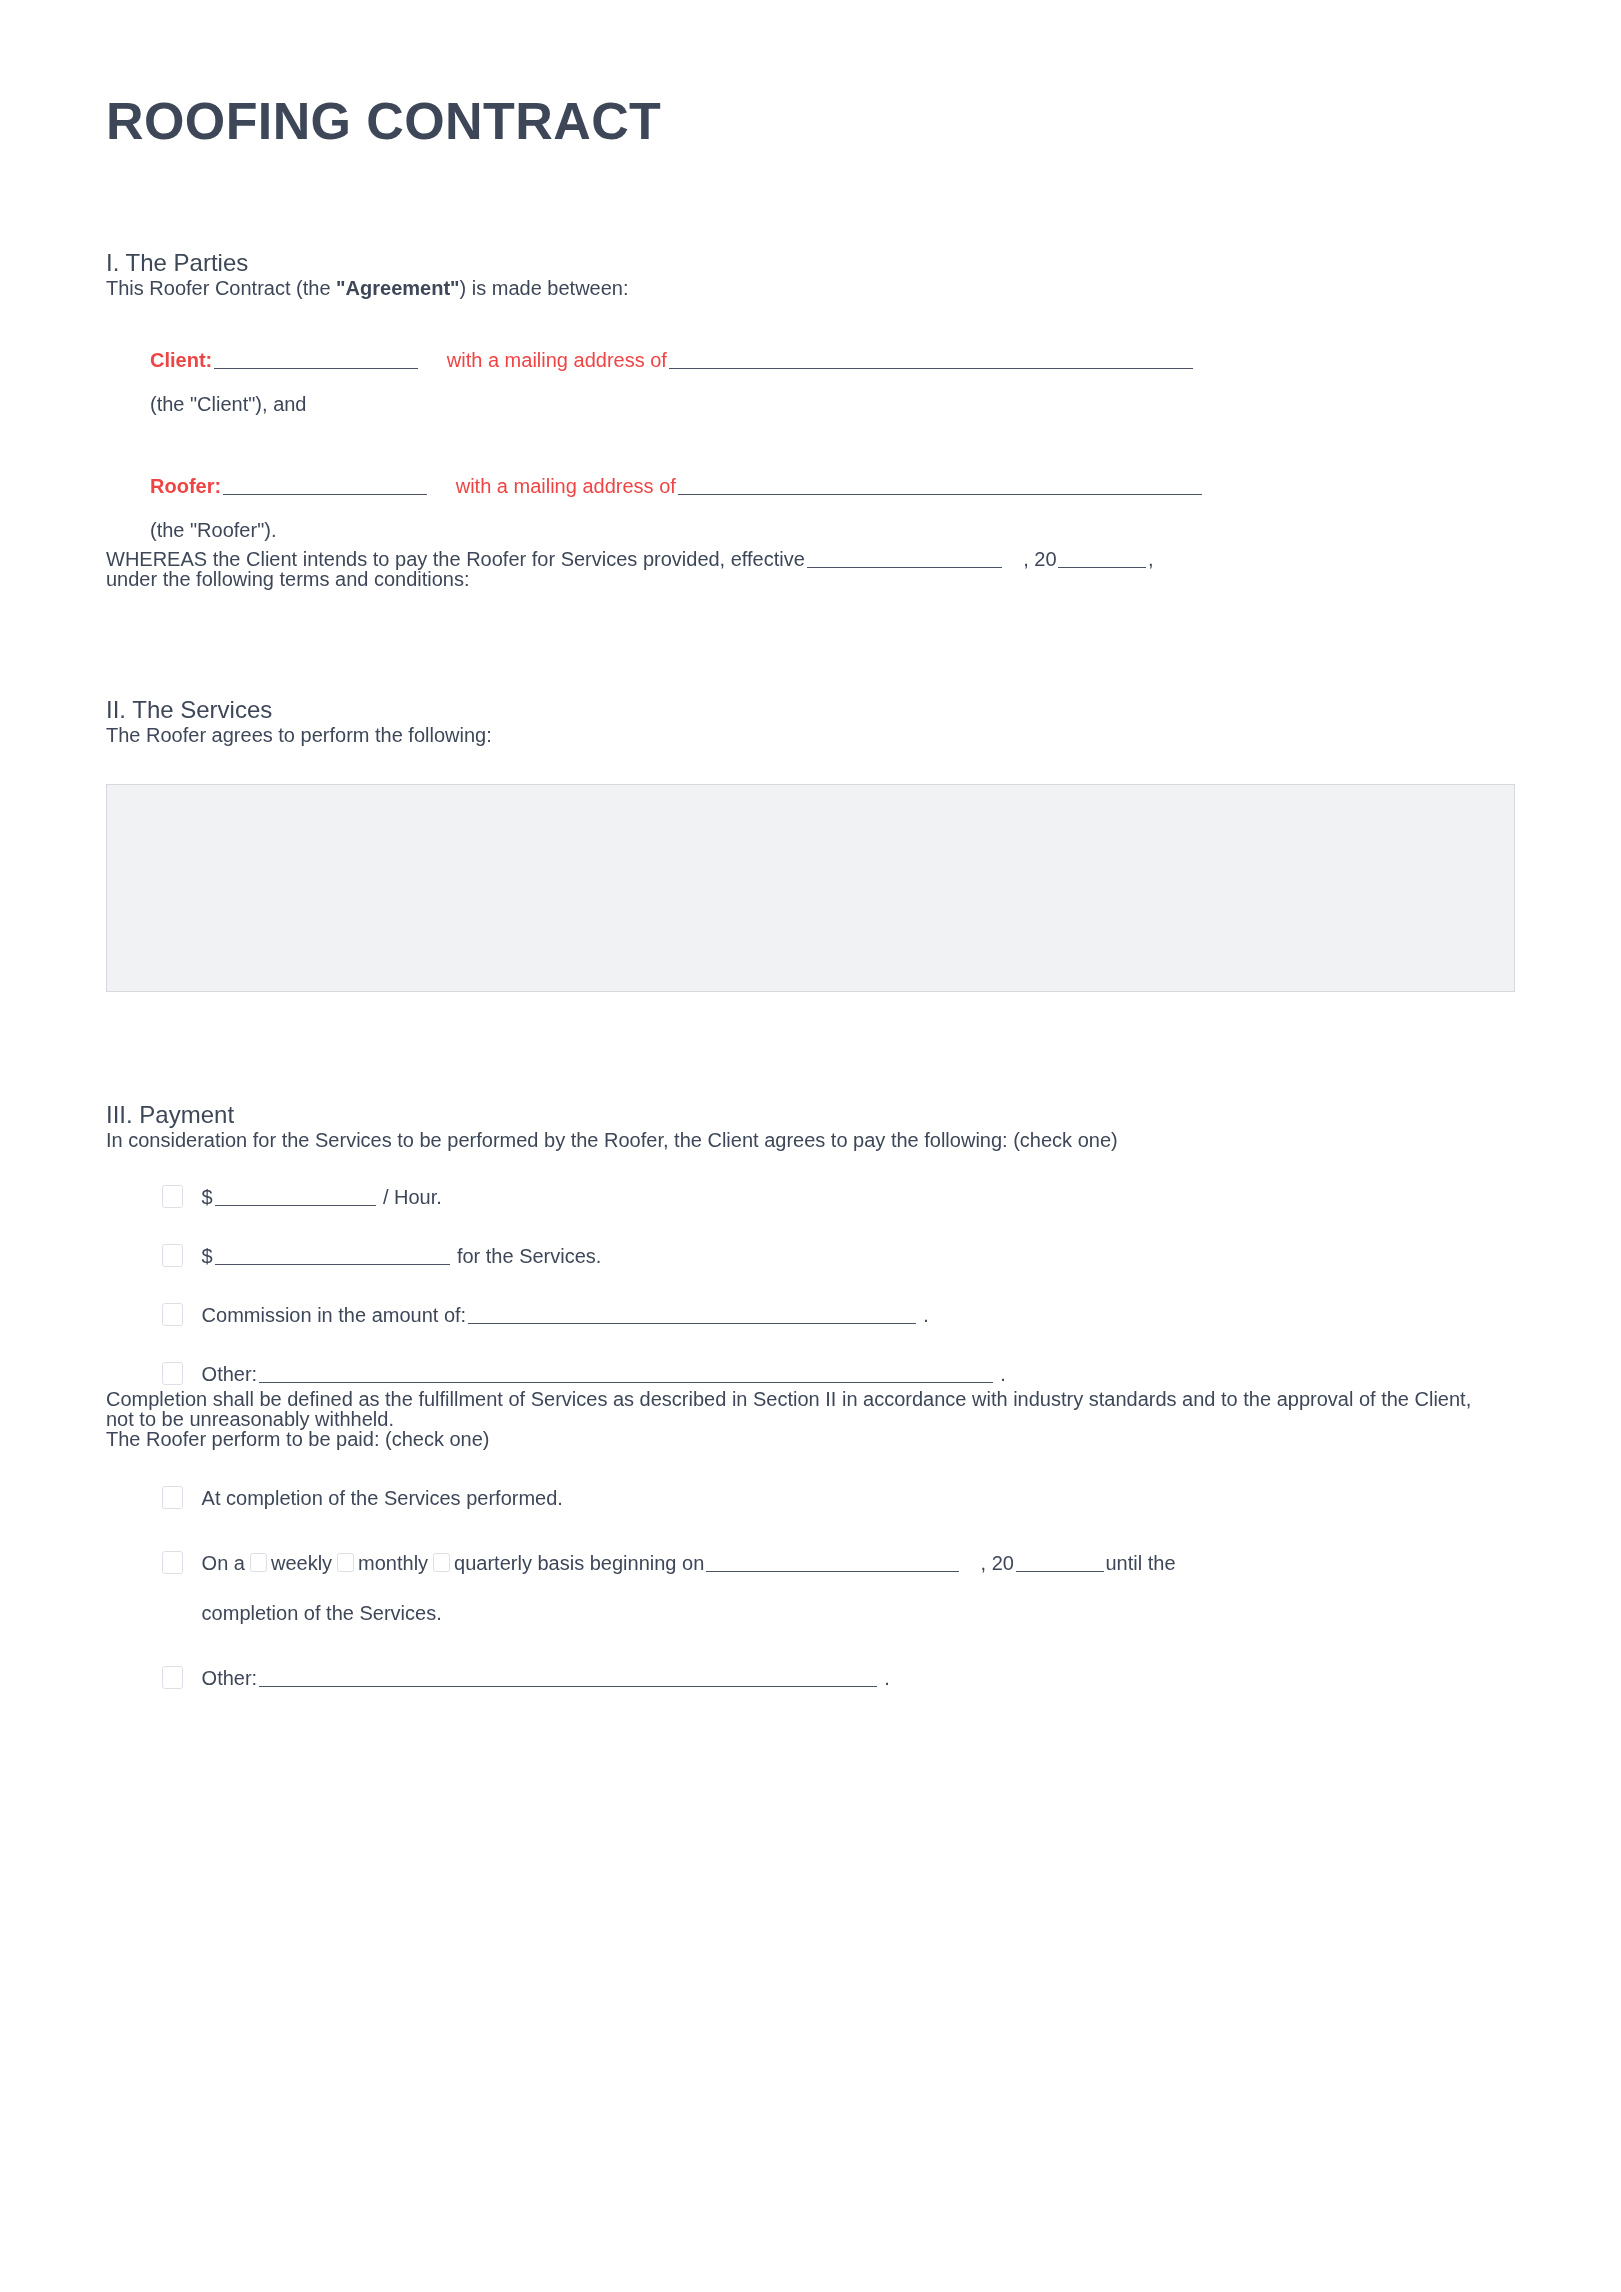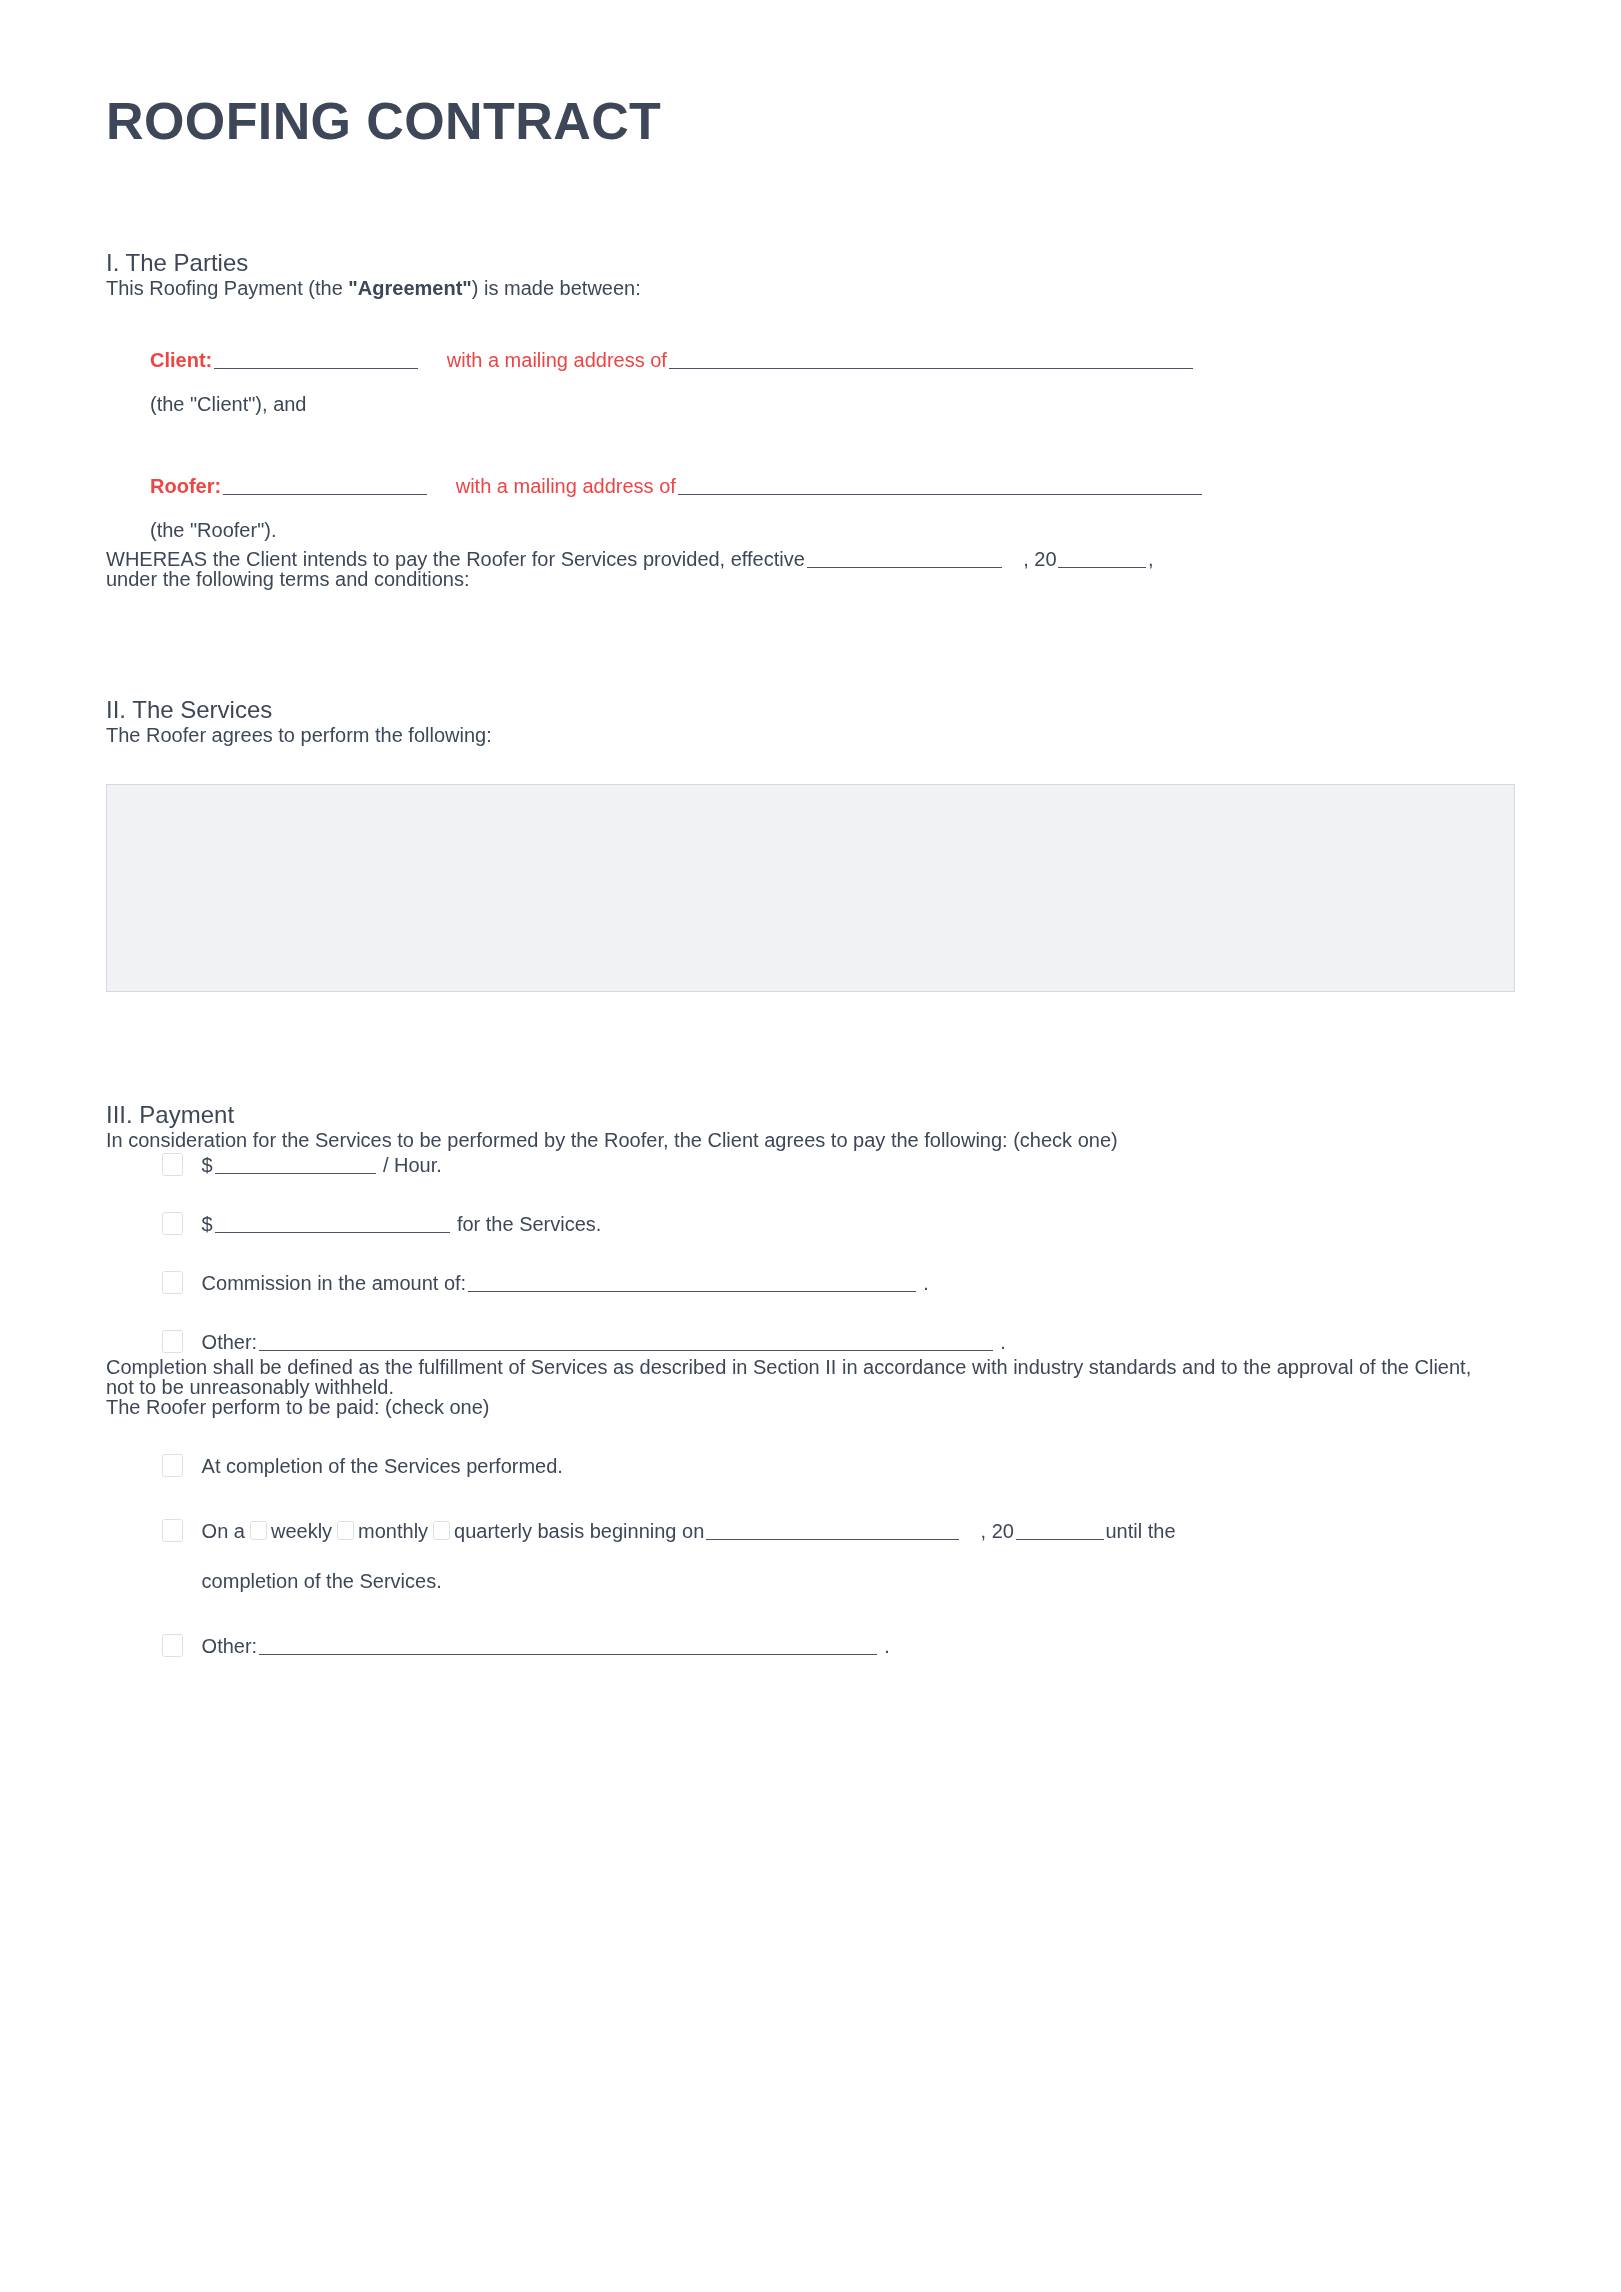--- a/index.html
+++ b/index.html
@@ -117,21 +117,21 @@
   .services-box {
     margin-top: 39px;
     height: 208px;
     background: #f1f2f4;
     border: 0.9px solid #d6d9df;
     box-sizing: border-box;
     width: 100%;
   }
 
   
-  .check-list { }
+  .check-list { margin-top: 32px; }
   .check-row {
     display: flex;
     align-items: flex-start;
     padding-left: 56px;
     margin-bottom: 29px;
     font-size: 20px;
     color: #3e4758;
     line-height: 30px;
   }
   .check-row:last-child { margin-bottom: 0; }
@@ -169,21 +169,21 @@
 </style>
 </head>
 <body>
 
 <div class="page">
 
   <h1 class="doc-title">ROOFING CONTRACT</h1>
 
   <h2 class="section-heading sec-1">I. The Parties</h2>
 
-  <p class="body-text p-intro"><span>This Roofing Payment (the </span><b>"Agreement"</b><span>) is made between:</span></p>
+  <p class="body-text p-intro"><span>This Roofer Contract (the </span><b>"Agreement"</b><span>) is made between:</span></p>
 
   <div class="party-block">
     <div class="party-row"><b>Client:</b><span class="blank b-name"></span><span class="gap-md"></span><span>with a mailing address of</span><span class="blank b-address"></span></div>
     <div class="party-sub">(the "Client"), and</div>
   </div>
 
   <div class="party-block party-block-2">
     <div class="party-row"><b>Roofer:</b><span class="blank b-name"></span><span class="gap-md"></span><span>with a mailing address of</span><span class="blank b-address"></span></div>
     <div class="party-sub">(the "Roofer").</div>
   </div>

